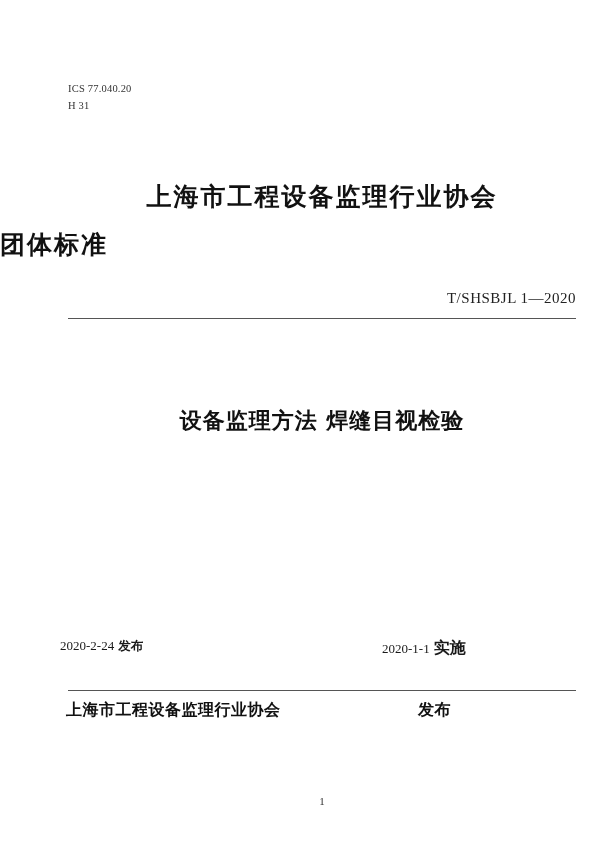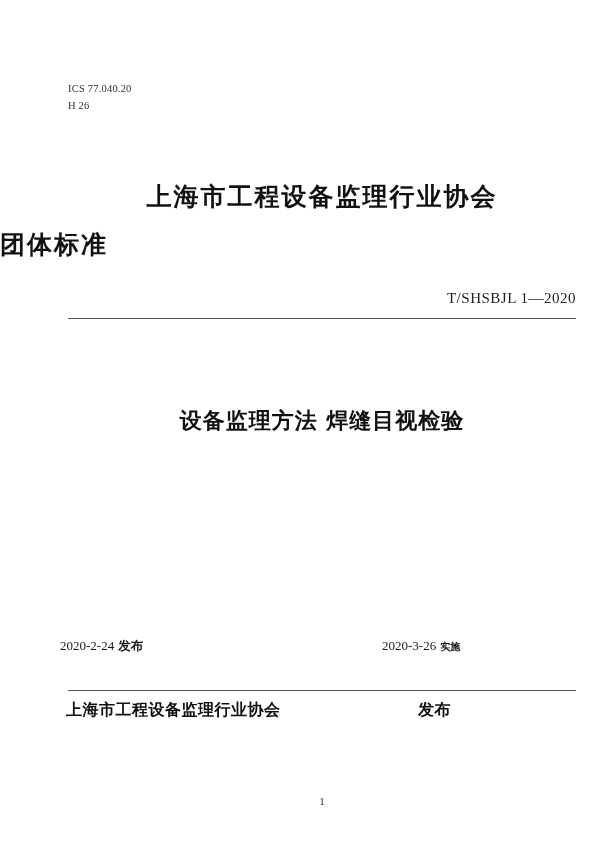--- a/index.html
+++ b/index.html
@@ -116,21 +116,21 @@
     left: 382px;
     top: 638px;
     font-family: "Liberation Serif", "DejaVu Serif", serif;
     font-size: 13px;
     color: #1a1a1a;
     white-space: nowrap;
   }
   .date-effective .label {
     font-family: "DejaVu Sans", "Liberation Sans", sans-serif;
     font-weight: bold;
-    font-size: 10px;
+    font-size: 16px;
     margin-left: 4px;
   }
 
   
   .rule-bottom {
     position: absolute;
     left: 68px;
     right: 68px;
     top: 690px;
     height: 1px;
@@ -173,39 +173,39 @@
     color: #333;
   }
 </style>
 </head>
 <body>
 
 <div class="page">
 
   <div class="codes">
     <div>ICS 77.040.20</div>
-    <div>H 26</div>
+    <div>H 31</div>
   </div>
 
   <div class="org-title">上海市工程设备监理行业协会</div>
 
   <div class="org-subtitle">团体标准</div>
 
   <div class="std-number">T/SHSBJL 1—2020</div>
 
   <div class="rule"></div>
 
   <div class="doc-title">设备监理方法 焊缝目视检验</div>
 
   <div class="date-issue">
     <span>2020-2-24</span><span class="label">发布</span>
   </div>
 
   <div class="date-effective">
-    <span>2020-3-26</span><span class="label">实施</span>
+    <span>2020-1-1</span><span class="label">实施</span>
   </div>
 
   <div class="rule-bottom"></div>
 
   <div class="publisher">上海市工程设备监理行业协会</div>
   <div class="publisher-action">发布</div>
 
   <div class="page-number">1</div>
 
 </div>

